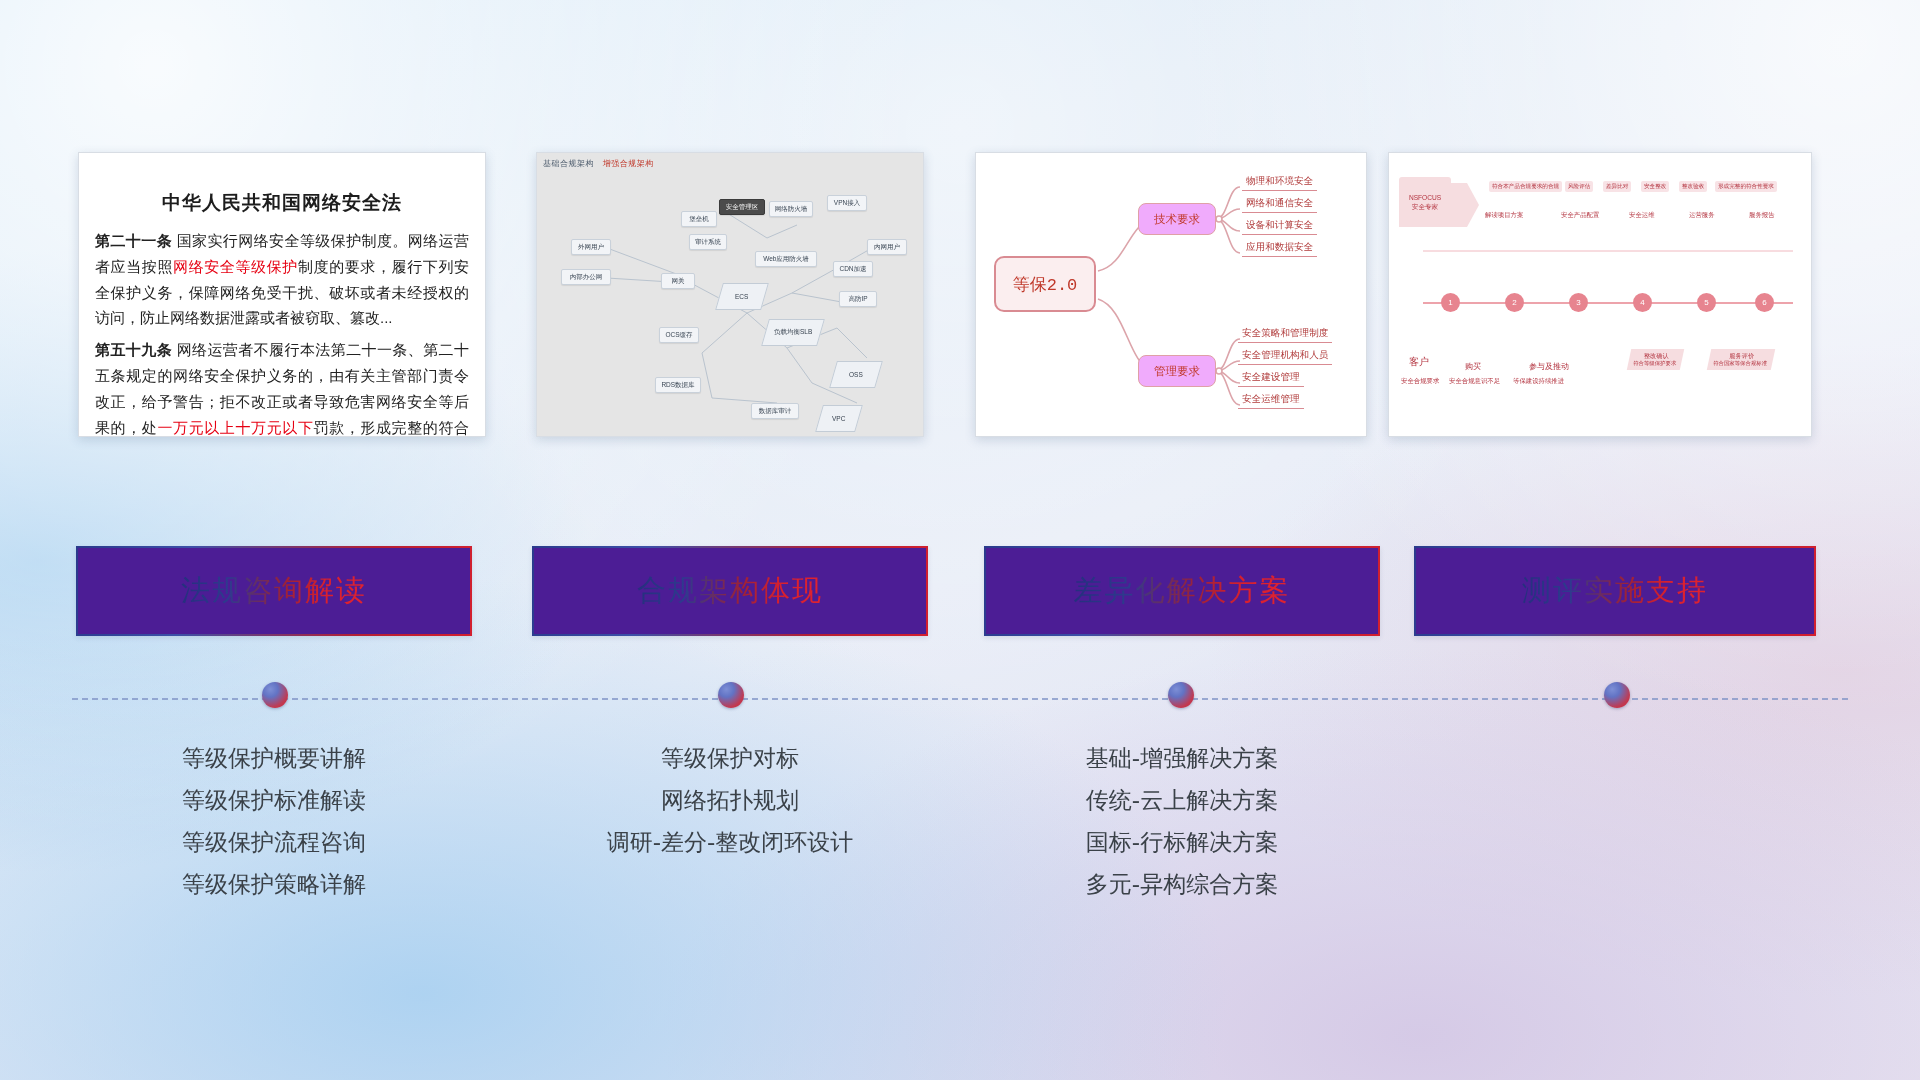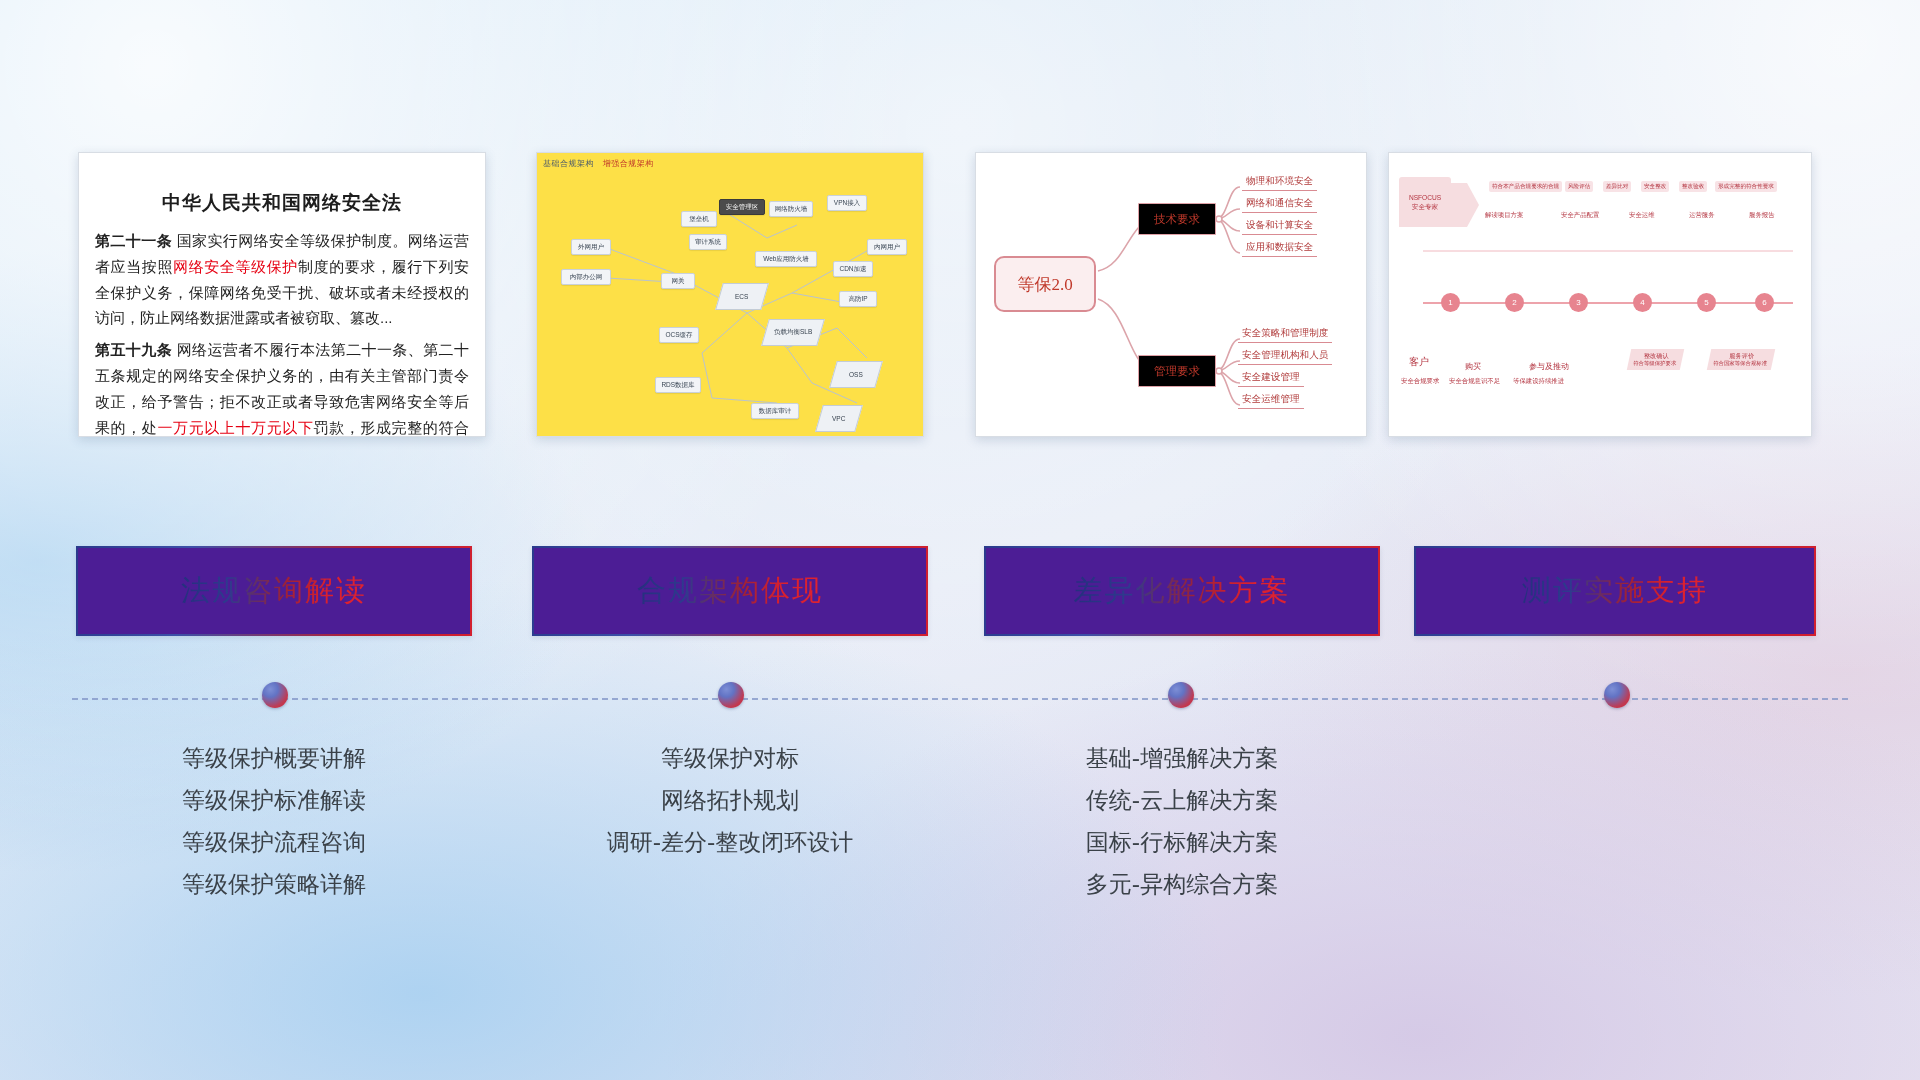--- a/index.html
+++ b/index.html
@@ -36,21 +36,21 @@
   .law-title{
     text-align:center; font-size:19px; font-weight:bold; color:#1d1d1d;
     letter-spacing:1px; margin:4px 0 12px;
   }
   .law-p{ font-size:15px; line-height:1.72; color:#222; text-align:justify; }
   .law-p + .law-p{ margin-top:6px; }
   .law-b{ font-weight:bold; }
   .law-r{ color:#e60012; }
 
   
-  .arch{ position:relative; width:100%; height:100%; background:#fde047; }
+  .arch{ position:relative; width:100%; height:100%; background:#e5e5e5; }
   .arch-hdr{ position:absolute; left:6px; top:5px; font-size:8px; color:#4b5a6b; letter-spacing:.5px;}
   .arch-hdr b{ color:#c0392b; font-weight:normal; margin-left:6px;}
   .nd{
     position:absolute; background:#f2f4f7; border:1px solid #c9d1da;
     font-size:6.5px; color:#3a4654; text-align:center; line-height:1.25;
     padding:3px 2px; border-radius:2px; box-shadow:0 1px 1px rgba(0,0,0,.08);
   }
   .nd.dark{ background:#4b4b4b; color:#fff; border-color:#3a3a3a; }
   .hexa{
     position:absolute; width:46px; height:27px; background:#eef1f5;
@@ -61,25 +61,25 @@
   .hexa span{ transform:skewX(16deg); }
   .arch svg{ position:absolute; left:0; top:0; }
 
   
   .mind{ position:relative; width:100%; height:100%; background:#fff; }
   .mind svg{ position:absolute; left:0; top:0; }
   .mroot{
     position:absolute; left:18px; top:103px; width:102px; height:56px;
     background:#fbeeef; border:2.5px solid #d98b92; border-radius:10px;
     display:flex; align-items:center; justify-content:center;
-    font-size:17px; color:#c0392b; font-family:Liberation Serif, serif;
+    font-size:17px; color:#c0392b; font-family:Liberation Mono, monospace;
   }
   .mbr{
     position:absolute; width:78px; height:32px;
-    background:#000000; border:1.6px solid #dfa0a6; border-radius:1px;
+    background:#f0abfc; border:1.6px solid #dfa0a6; border-radius:8px;
     display:flex; align-items:center; justify-content:center;
     font-size:11.5px; color:#c0392b; font-family:"Liberation Serif","DejaVu Serif",serif;
   }
   .mleaf{
     position:absolute; font-size:9.6px; color:#b03a3a; white-space:nowrap;
     font-family:"Liberation Serif","DejaVu Serif",serif;
     border-bottom:1.6px solid #d98b92; padding:0 4px 2px 4px;
   }
 
   

